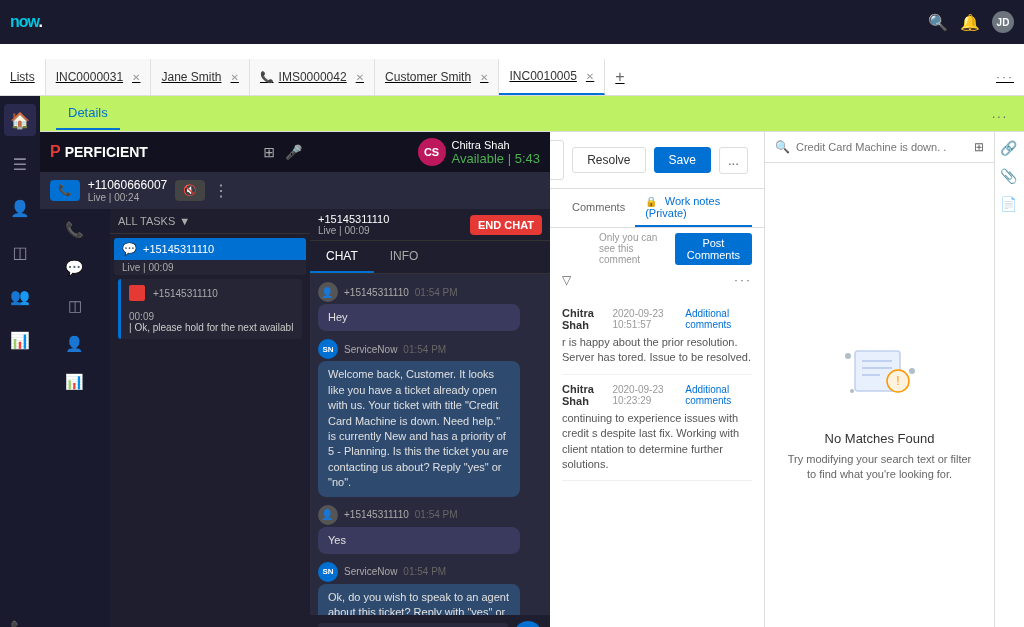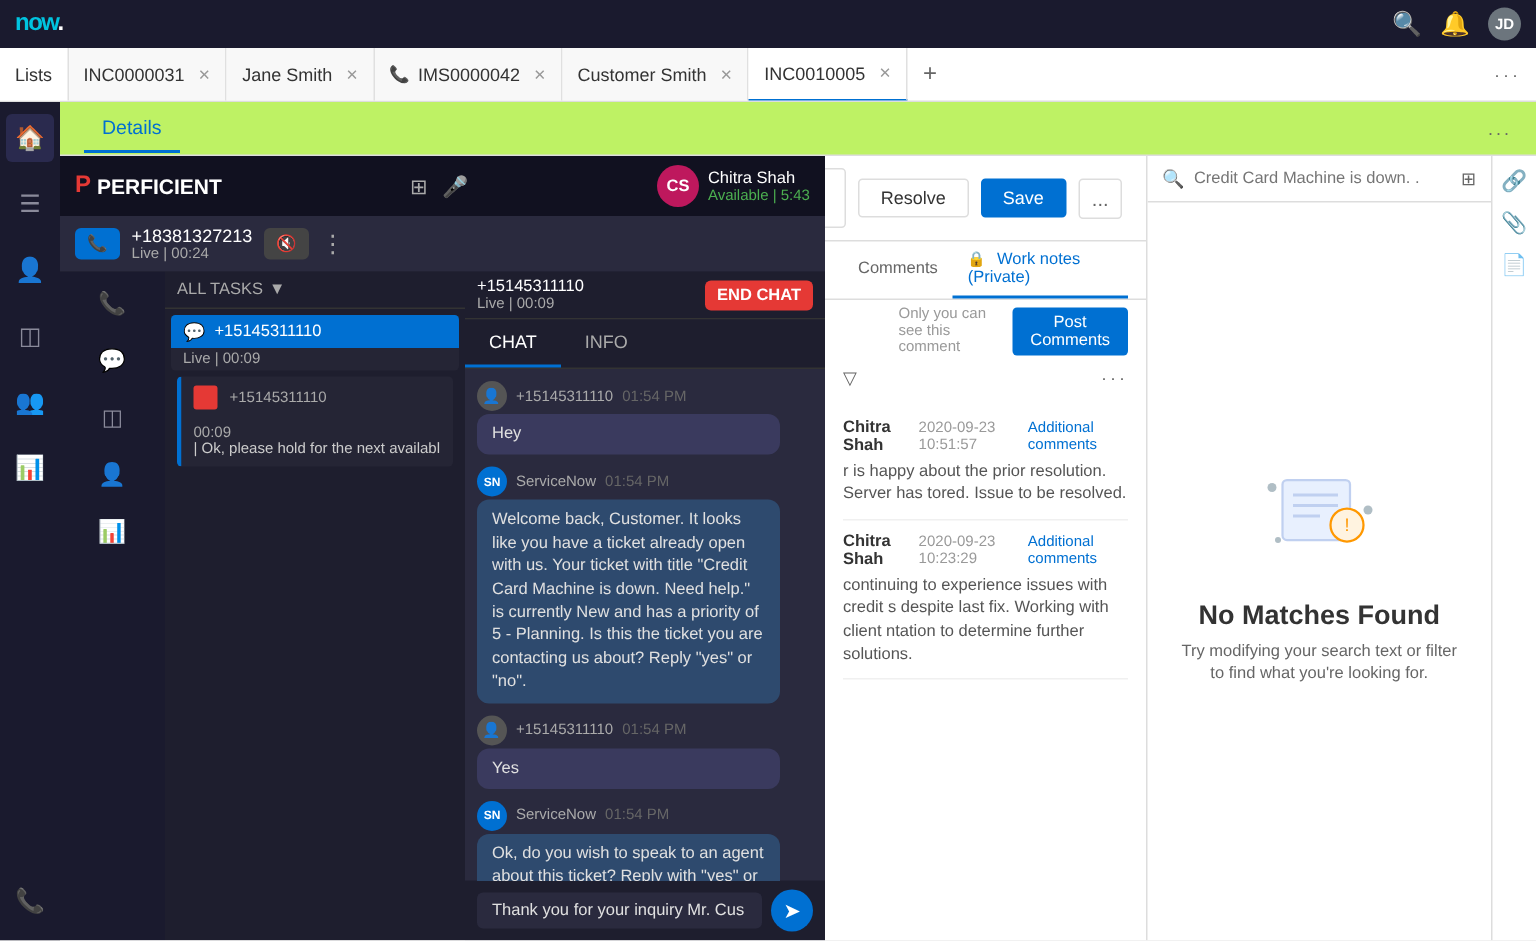--- a/index.html
+++ b/index.html
@@ -8,21 +8,21 @@
       background: #f0f0f0;
       width: 1024px;
       height: 627px;
       overflow: hidden;
       font-size: 12px;
     }
 
     
     .top-bar {
       background: #1a1a2e;
-      height: 32px;
+      height: 44px;
       display: flex;
       align-items: center;
       padding: 0 10px;
       justify-content: space-between;
     }
     .top-bar-logo {
       color: white;
       font-weight: bold;
       font-size: 14px;
       display: flex;
@@ -48,25 +48,26 @@
       display: flex;
       align-items: center;
       justify-content: center;
       font-size: 10px;
       font-weight: bold;
     }
 
     
     .nav-tabs-bar {
       background: #fff;
-      height: 36px;
-      display: flex;
-      align-items: center;
+      height: 52px;
+      display: flex;
+      align-items: flex-end;
       border-bottom: 1px solid #ddd;
       overflow: hidden;
+      text-decoration: underline;
     }
     .nav-tab {
       display: flex;
       align-items: center;
       padding: 0 10px;
       height: 36px;
       border-right: 1px solid #e0e0e0;
       font-size: 12px;
       color: #333;
       cursor: pointer;
@@ -237,21 +238,21 @@
       background: #be185d;
       display: flex;
       align-items: center;
       justify-content: center;
       font-size: 11px;
       color: white;
       font-weight: bold;
     }
     .cti-agent-status {
       color: #4caf50;
-      font-size: 10px;
+      font-size: 13px;
     }
 
     
     .cti-phone-bar {
       background: #2a2a3e;
       padding: 6px 10px;
       display: flex;
       align-items: center;
       gap: 8px;
     }
@@ -661,22 +662,22 @@
       align-items: center;
       justify-content: center;
       padding: 20px;
       text-align: center;
     }
     .no-matches-illustration {
       margin-bottom: 12px;
       position: relative;
     }
     .no-matches-text {
-      font-size: 18px;
-      font-weight: 700;
+      font-size: 13px;
+      font-weight: 400;
       color: #333;
       margin-bottom: 6px;
       margin-top: 10px;
     }
     .no-matches-subtext {
       font-size: 11px;
       color: #666;
       line-height: 1.4;
     }
 
@@ -802,21 +803,21 @@
               <div class="cti-agent-status">Available | 5:43</div>
             </div>
           </div>
         </div>
 
         <div class="cti-phone-bar">
           <div class="cti-phone-btn">
             <span>📞</span>
           </div>
           <div>
-            <div class="cti-phone-number">+18381327213</div>
+            <div class="cti-phone-number">+11060666007</div>
             <div class="cti-phone-time">Live | 00:24</div>
           </div>
           <button class="cti-mute-btn">🔇</button>
           <span style="color:#aaa;font-size:16px;">⋮</span>
         </div>
 
         <div class="cti-body">
 
           <div class="cti-left-panel">
             <div class="cti-left-icon active-blue">📞</div>

